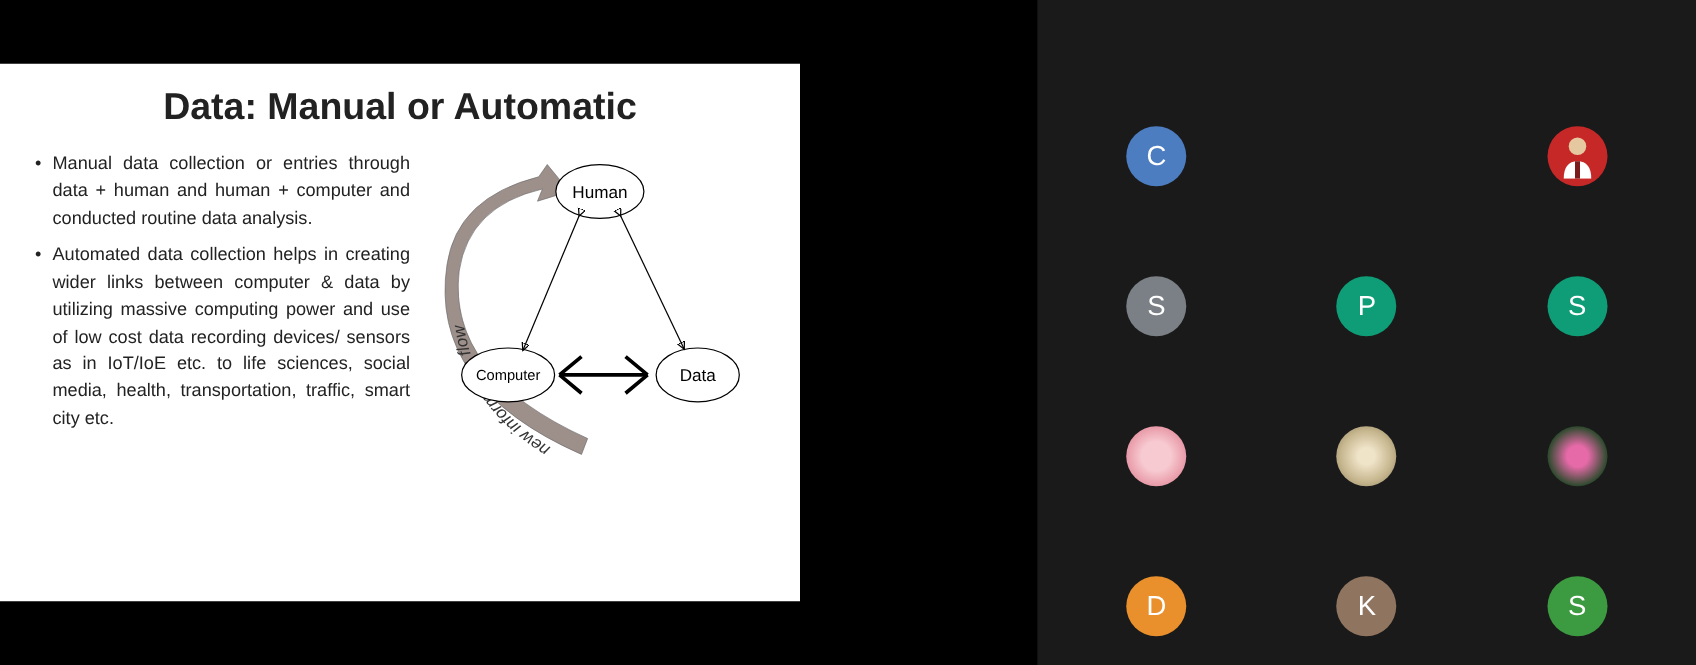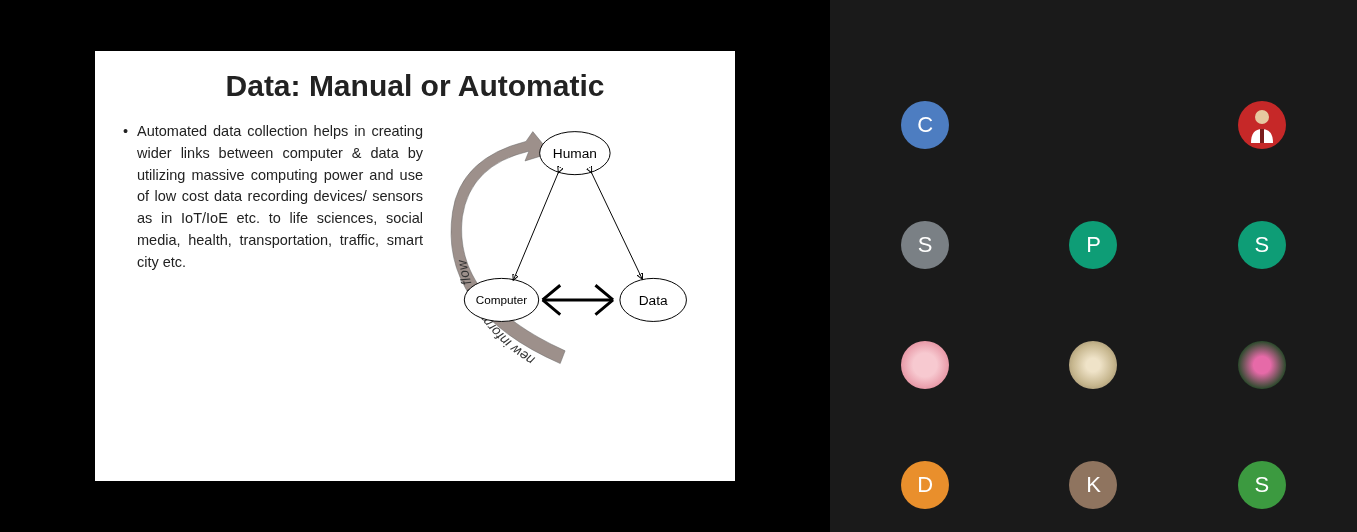--- a/index.html
+++ b/index.html
@@ -12,21 +12,21 @@
     position: relative;
   }
   .main-area {
     position: absolute;
     left: 0; top: 0;
     width: 830px;
     height: 532px;
     background: #000;
     display: flex;
     align-items: center;
-    justify-content: center;
+    justify-content: flex-start;
   }
   .slide {
     width: 640px;
     height: 430px;
     background: #fff;
     padding: 18px 28px 14px 28px;
     display: flex;
     flex-direction: column;
   }
   .slide-title {
@@ -168,20 +168,21 @@
 </style>
 </head>
 <body>
 
 <div class="main-area">
   <div class="slide">
     <h1 class="slide-title">Data: Manual or Automatic</h1>
     <div class="slide-body">
       <div class="slide-text">
         <ul>
+          <li>Manual data collection or entries through data + human and human + computer and conducted routine data analysis.</li>
           <li>Automated data collection helps in creating wider links between computer &amp; data by utilizing massive computing power and use of low cost data recording devices/ sensors as in IoT/IoE etc. to life sciences, social media, health, transportation, traffic, smart city etc.</li>
         </ul>
       </div>
       <div class="slide-diagram">
         <svg class="diagram-svg" viewBox="0 0 280 260">
           <defs>
             <marker id="arr" markerWidth="8" markerHeight="8" refX="6" refY="3" orient="auto">
               <path d="M0,0 L6,3 L0,6 Z" fill="none" stroke="#000"></path>
             </marker>
             <marker id="arrf" markerWidth="10" markerHeight="10" refX="7" refY="4" orient="auto">

